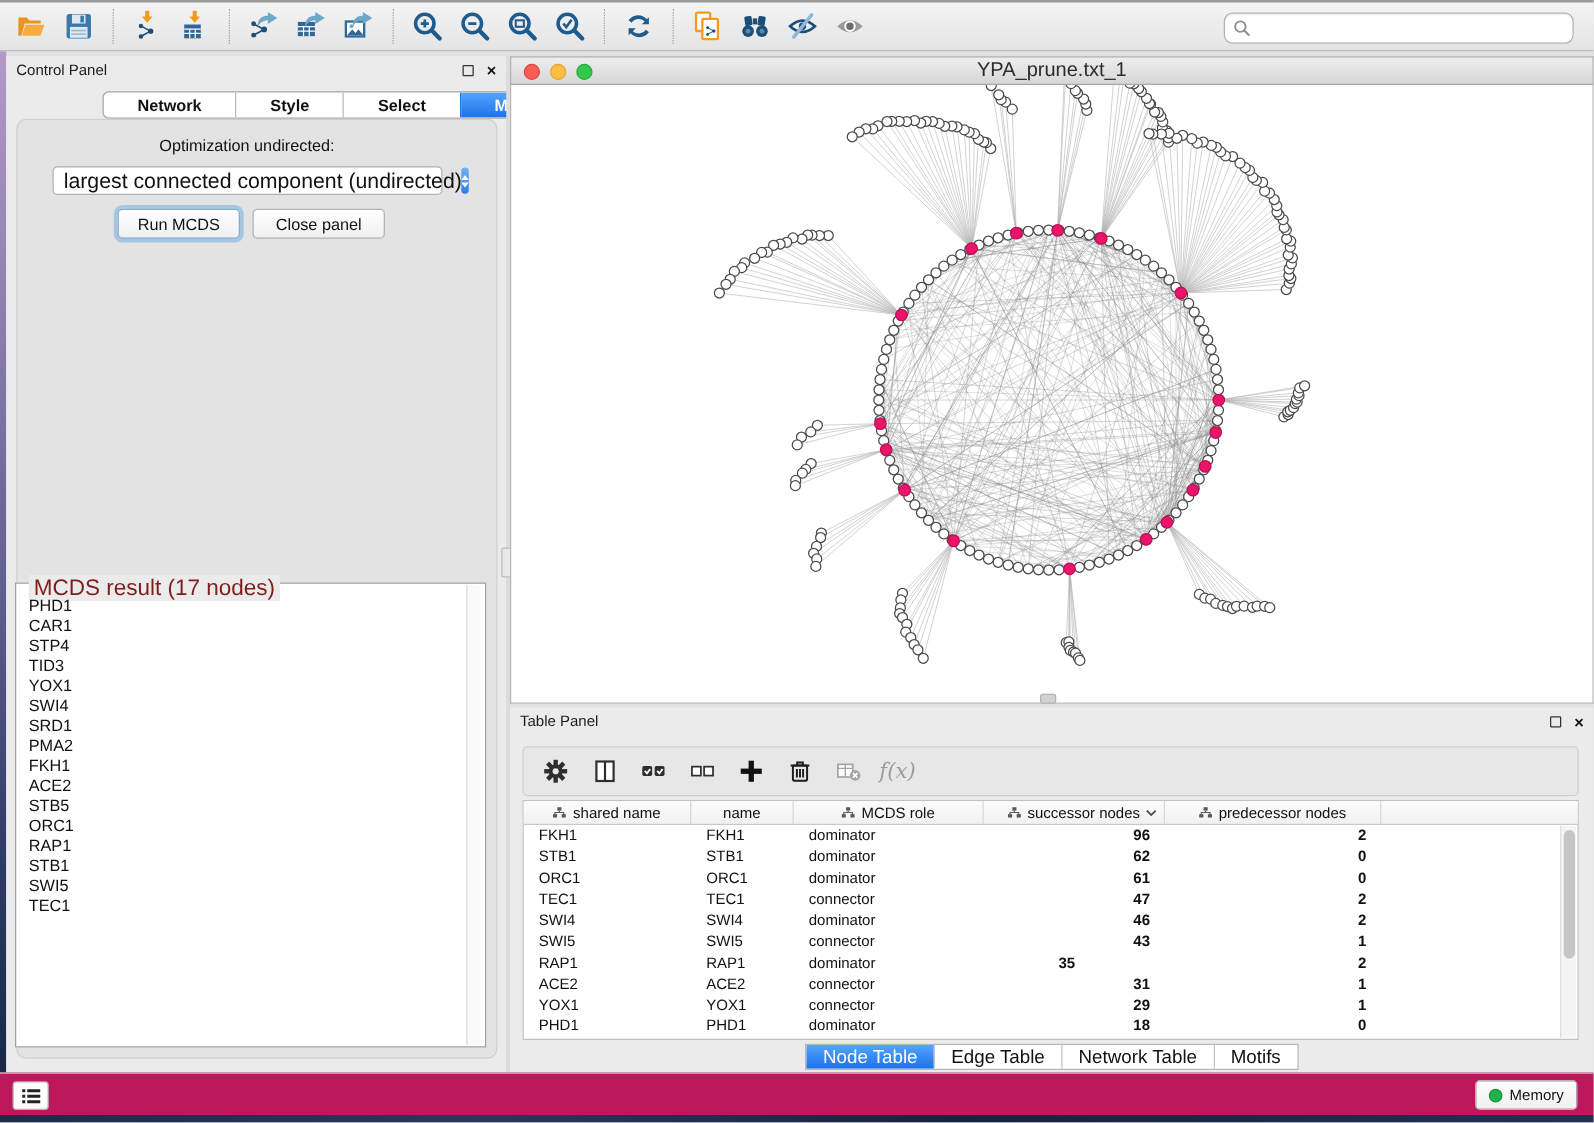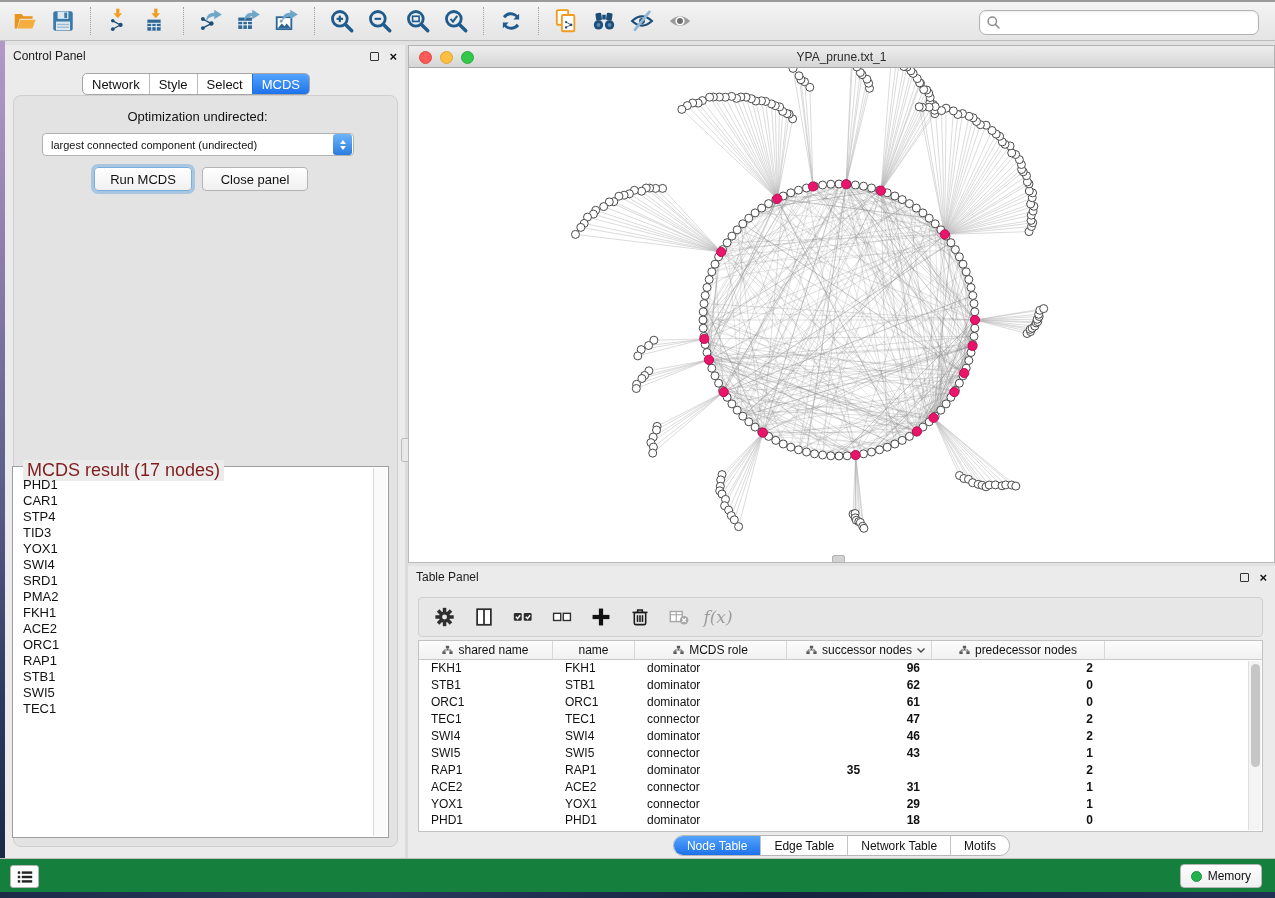--- a/index.html
+++ b/index.html
@@ -28,28 +28,28 @@
   
   .panel-head { height:22px; display:flex; align-items:center; font-size:12px; color:#1c1c1c; padding:0 8px; }
   .panel-head .spacer { flex:1; }
   .win-float { width:9px; height:9px; border:1.5px solid #333; border-radius:1px; display:inline-block; margin-right:10px; }
   .win-close { font-size:13px; font-weight:bold; color:#111; line-height:9px; }
 
   
   #control-panel { left:5px; top:45px; width:400px; height:813px; background:#ebebeb; }
   #cp-tabs { position:absolute; left:77px; top:28px; height:22px; display:flex;
     border:1px solid #a6a6a6; border-radius:5px; background:#fff; overflow:hidden; font-size:13px; }
-  .cp-tab { padding:0 9px; display:flex; align-items:center; color:#111; border-left:1px solid #b9b9b9; }
+  .cp-tab { padding:0 27px; display:flex; align-items:center; color:#111; border-left:1px solid #b9b9b9;font-weight:bold; }
   .cp-tab:first-child { border-left:none; }
   .cp-tab.sel { background:linear-gradient(#55a4fd,#1d72ea); color:#fff; border-left-color:#1d72ea; }
   #cp-content { position:absolute; left:8px; top:50px; width:385px; height:752px;
     background:#e3e3e3; border:1px solid #cfcfcf; border-radius:8px; }
   #opt-label { position:absolute; left:0; top:64px; width:385px; text-align:center; font-size:13px; color:#111; }
   #criterion-select { position:absolute; left:37px; top:88px; width:312px; height:23px; background:#fff;
-    border:1px solid #b1b1b1; border-radius:4px; display:flex; align-items:center; font-size:11px; color:#111; }
+    border:1px solid #b1b1b1; border-radius:4px; display:flex; align-items:center; font-size:17px; color:#111; }
   #criterion-select .val { flex:1; padding-left:8px; white-space:nowrap; }
   #criterion-select .step { width:19px; height:21px; border-radius:3px; margin-right:1px;
     background:linear-gradient(#6db3f8,#2a7de1); display:flex; flex-direction:column; align-items:center; justify-content:center; gap:2px; }
   .tri-up { width:0;height:0;border-left:3.5px solid transparent;border-right:3.5px solid transparent;border-bottom:4.5px solid #fff; }
   .tri-dn { width:0;height:0;border-left:3.5px solid transparent;border-right:3.5px solid transparent;border-top:4.5px solid #fff; }
   .cp-btn { position:absolute; top:122px; height:24px; background:linear-gradient(#ffffff,#f0f0f0);
     border:1px solid #b4b4b4; border-radius:4px; font-size:13px; color:#111; display:flex; align-items:center; justify-content:center; }
   #run-btn { left:89px; width:98px; border-color:#7aaede; box-shadow:0 0 0 3px rgba(122,174,222,.55); }
   #close-panel-btn { left:197px; width:106px; }
   #mcds-group { position:absolute; left:7px; top:421px; width:377px; height:372px; background:#fff;
@@ -61,21 +61,21 @@
   #mcds-scroll { position:absolute; right:1px; top:1px; width:14px; bottom:1px; background:#fafafa; border-left:1px solid #dcdcdc; }
 
   
   #v-split { left:405px; top:45px; width:3px; height:813px; background:#dcdcdc; }
   #v-split-handle { left:401px; top:438px; width:9px; height:24px; background:#e8e8e8; border:1px solid #bdbdbd; border-radius:2px; }
   #h-split-handle { left:832px; top:555px; width:13px; height:8px; background:#d2d2d2; border:1px solid #b3b3b3; border-radius:2px; }
 
   
   #network-window { left:408px; top:45px; width:867px; height:518px; }
   #net-titlebar { height:23px; background:linear-gradient(#eeeeee,#d6d6d6); border:1px solid #b2b2b2; border-bottom-color:#a8a8a8;
-    position:relative; display:flex; align-items:center; justify-content:center; font-size:12px; color:#2b2b2b; }
+    position:relative; display:flex; align-items:center; justify-content:center; font-size:16px; color:#2b2b2b; }
   .light { position:absolute; top:5px; width:13px; height:13px; border-radius:50%; }
   #light-close { left:10px; background:#fc5b57; border:1px solid #dd4643; }
   #light-min { left:31px; background:#fdbe41; border:1px solid #e0a532; }
   #light-max { left:52px; background:#34c84a; border:1px solid #2aab3e; }
   #network-canvas { height:495px; background:#fff; border:1px solid #b9b9b9; border-top:none; }
 
   
   #table-panel { left:408px; top:566px; width:867px; height:292px; background:#ebebeb; }
   #table-toolbar { position:absolute; left:10px; top:31px; width:845px; height:40px; background:#e7e7e7;
     border:1px solid #cfcfcf; border-radius:4px; display:flex; align-items:center; padding-left:10px; gap:7px; }
@@ -87,27 +87,27 @@
   .nt-hcell { display:flex; align-items:center; justify-content:center; border-right:1px solid #d8d8d8; position:relative; gap:5px; }
   .nt-hcell svg.colicon { width:11px; height:10px; }
   .nt-hcell .sort { position:absolute; right:5px; top:6px; }
   .nt-row { display:flex; height:16.9px; font-size:12px; color:#111; align-items:center; }
   .nt-cell { overflow:hidden; white-space:nowrap; }
   .nt-cell.l { padding-left:12px; text-align:left; }
   .nt-cell.r { padding-right:12px; text-align:right;font-weight:bold; }
   #nt-scroll { position:absolute; right:1px; top:20px; width:13px; bottom:1px; background:#f4f4f4; border-left:1px solid #dedede; }
   #nt-thumb { position:absolute; left:1.5px; top:3px; width:9px; height:103px; background:#c6c6c6; border-radius:5px; }
   #table-tabs { position:absolute; left:0; top:269px; width:867px; display:flex; justify-content:center; }
-  #table-tabs .bar { display:flex; border:1px solid #b7b7b7; border-radius:10px; background:#fff; overflow:hidden; height:21px; font-size:12px;text-align:center; }
+  #table-tabs .bar { display:flex; border:1px solid #b7b7b7; border-radius:0; background:#fff; overflow:hidden; height:21px; font-size:15px;text-align:center; }
   .bt-tab { padding:0 13px; display:flex; align-items:center; color:#111; border-left:1px solid #c4c4c4; }
   .bt-tab:first-child { border-left:none; }
   .bt-tab.sel { background:linear-gradient(#55a4fd,#1d72ea); color:#fff; border-left-color:#1d72ea; }
 
   
-  #status-bar { left:0; top:858px; width:1275px; height:34px; background:#15803d; border-top:1px solid #bdbdbd;padding-left:40px; }
+  #status-bar { left:0; top:858px; width:1275px; height:34px; background:#be185d; border-top:1px solid #bdbdbd;padding-left:40px; }
   #list-btn { position:absolute; left:10px; top:6px; width:29px; height:23px; background:#fdfdfd; border:1px solid #b5b5b5; border-radius:3px;
     display:flex; align-items:center; justify-content:center; }
   #memory-btn { position:absolute; right:13px; top:5px; height:24px; padding:0 10px; background:linear-gradient(#fdfdfd,#f0f0f0);
     border:1px solid #b5b5b5; border-radius:4px; display:flex; align-items:center; gap:6px; font-size:12px; color:#111; }
   #memory-dot { width:11px; height:11px; border-radius:50%; background:#23b14d; border:1px solid #1b9440; }
 </style>
 </head>
 <body>
 
 <div class="abs" id="wall-left"></div>
@@ -320,20 +320,21 @@
         <div class="item">PHD1</div>
         <div class="item">CAR1</div>
         <div class="item">STP4</div>
         <div class="item">TID3</div>
         <div class="item">YOX1</div>
         <div class="item">SWI4</div>
         <div class="item">SRD1</div>
         <div class="item">PMA2</div>
         <div class="item">FKH1</div>
         <div class="item">ACE2</div>
+        <div class="item">STB5</div>
         <div class="item">ORC1</div>
         <div class="item">RAP1</div>
         <div class="item">STB1</div>
         <div class="item">SWI5</div>
         <div class="item">TEC1</div>
       </div>
     <div id="mcds-scroll"></div>
   </div>
 </div>
 

